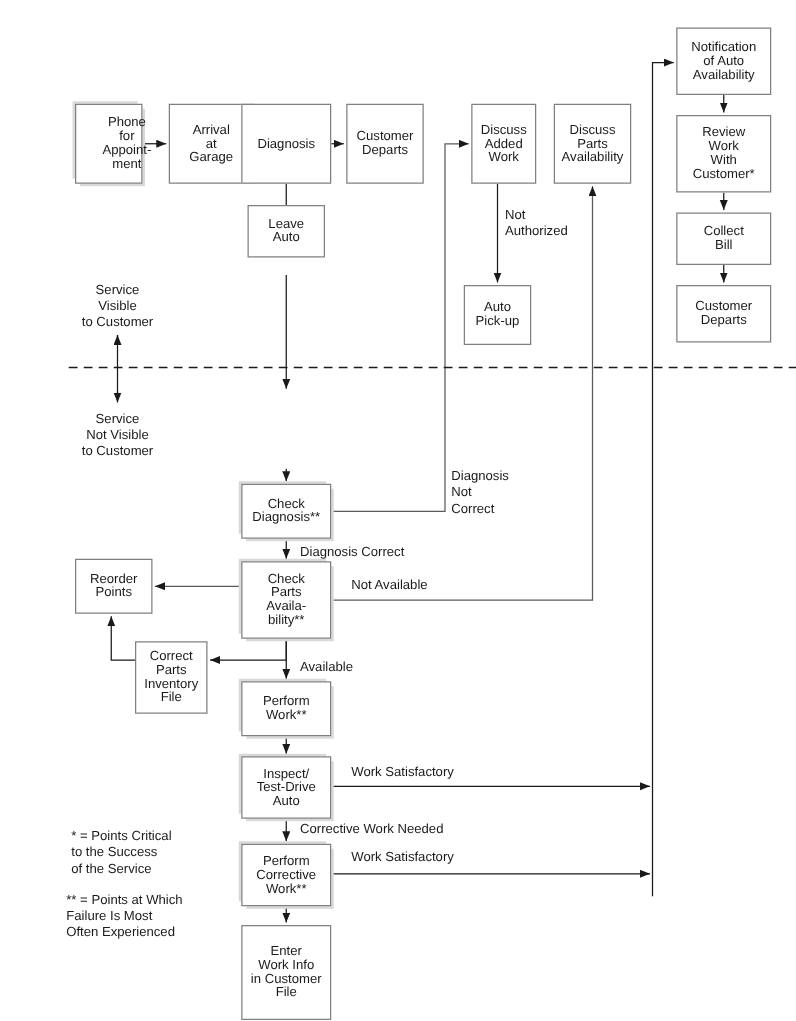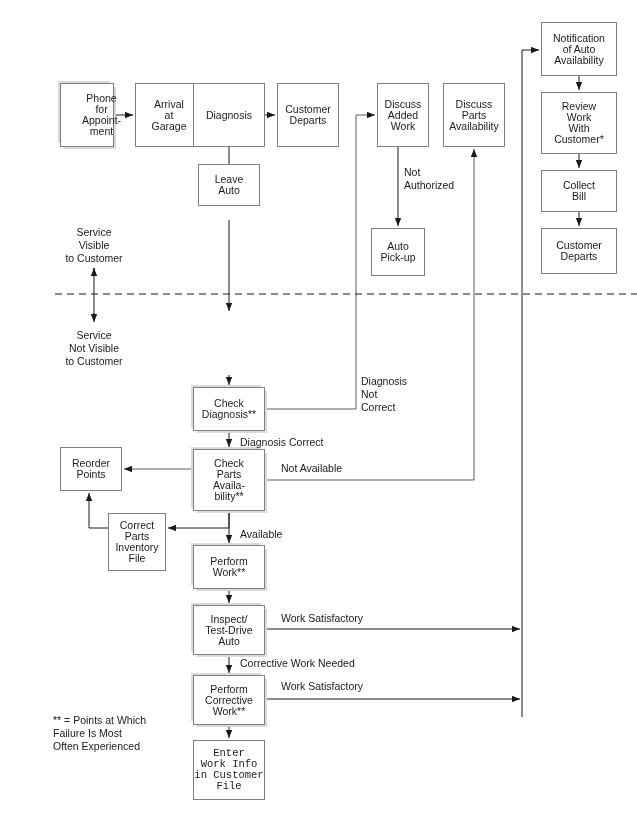--- a/index.html
+++ b/index.html
@@ -177,21 +177,21 @@
 Inventory
 File</div>
   <div class="node shadowed" style="left:193px; top:545px; width:72px;  height:44px;">Perform
 Work**</div>
   <div class="node shadowed" style="left:193px; top:605px; width:72px;  height:50px;">Inspect/
 Test-Drive
 Auto</div>
   <div class="node shadowed" style="left:193px; top:675px; width:72px;  height:50px;">Perform
 Corrective
 Work**</div>
-  <div class="node" style="left:193px; top:740px; width:72px;  height:60px;font-family:Liberation Mono, monospace;">Enter
+  <div class="node" style="left:193px; top:740px; width:72px;  height:76px;">Enter
 Work Info
 in Customer
 File</div>
 
   <div class="lbl left" style="left:404px; top:166px;">Not
 Authorized</div>
   <div class="lbl left" style="left:361px; top:375px;">Diagnosis
 Not
 Correct</div>
   <div class="lbl left" style="left:240px; top:436px;">Diagnosis Correct</div>
@@ -201,17 +201,20 @@
   <div class="lbl left" style="left:240px; top:657px;">Corrective Work Needed</div>
   <div class="lbl left" style="left:281px; top:680px;">Work Satisfactory</div>
 
   <div class="lbl center" style="left:53px; top:226px; width:82px;">Service
 Visible
 to Customer</div>
   <div class="lbl center" style="left:53px; top:329px; width:82px;">Service
 Not Visible
 to Customer</div>
 
+  <div class="lbl left" style="left:57px; top:663px; width:140px;">*  = Points Critical
+     to the Success
+     of the Service</div>
   <div class="lbl left" style="left:53px; top:714px; width:150px;">** = Points at Which
       Failure Is Most
       Often Experienced</div>
 
 </div>
 
 </body></html>

